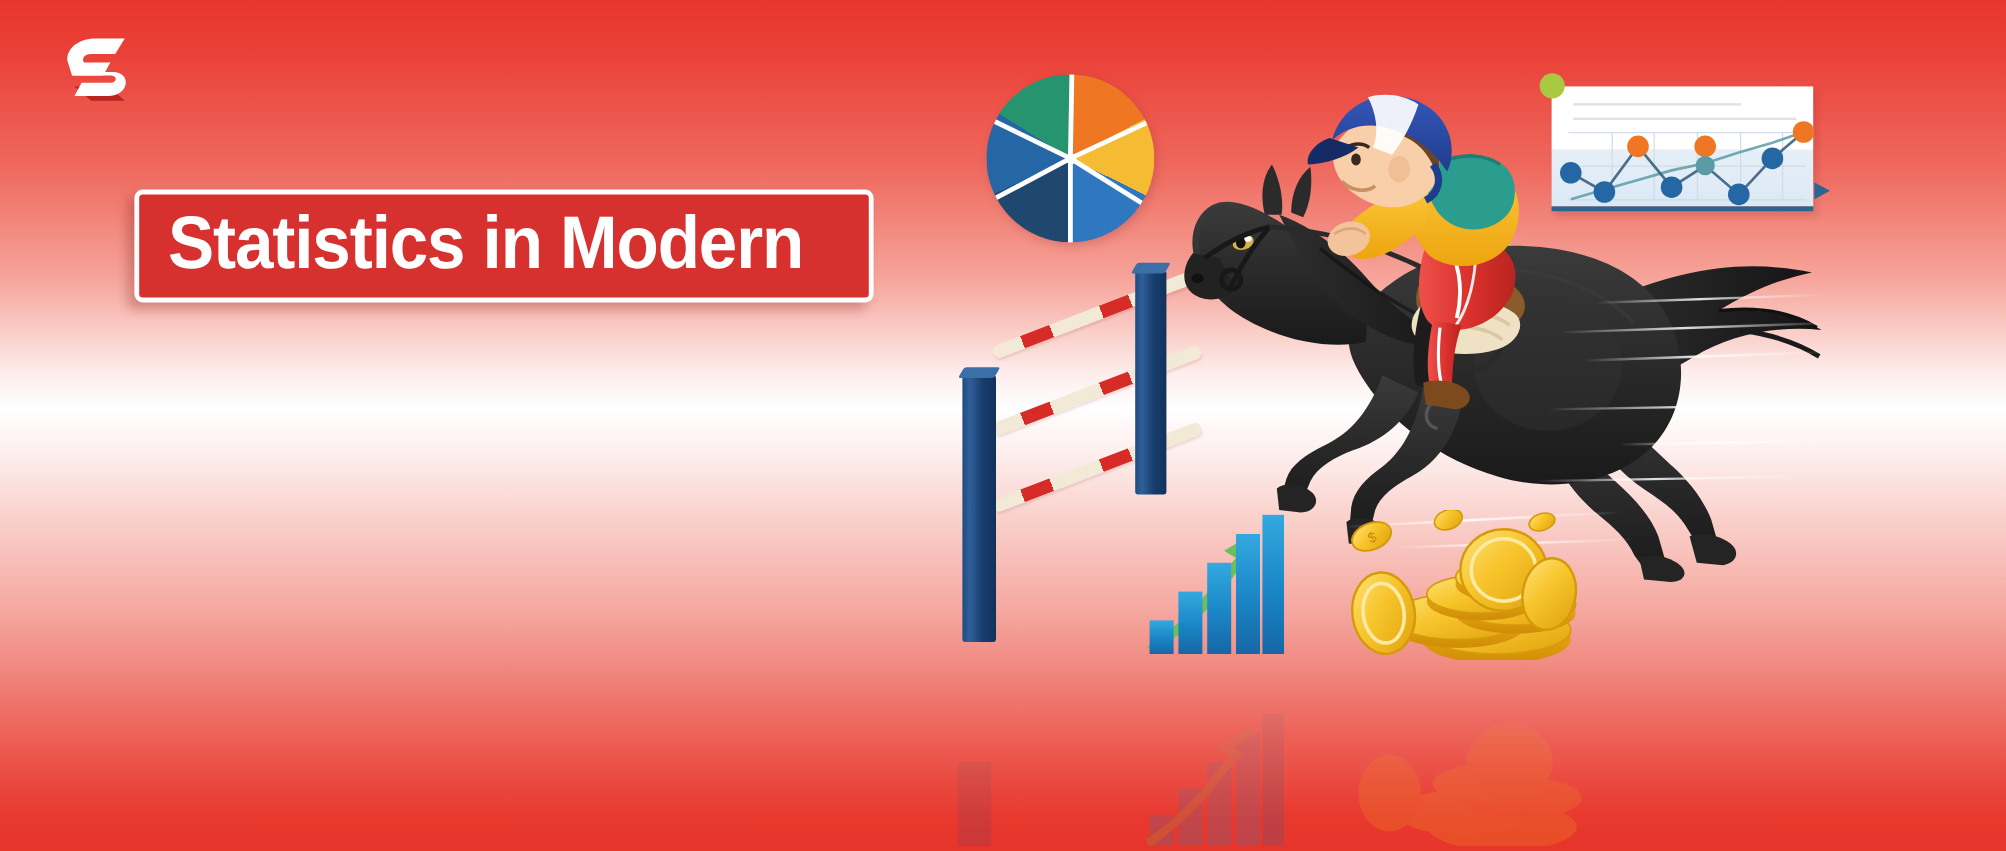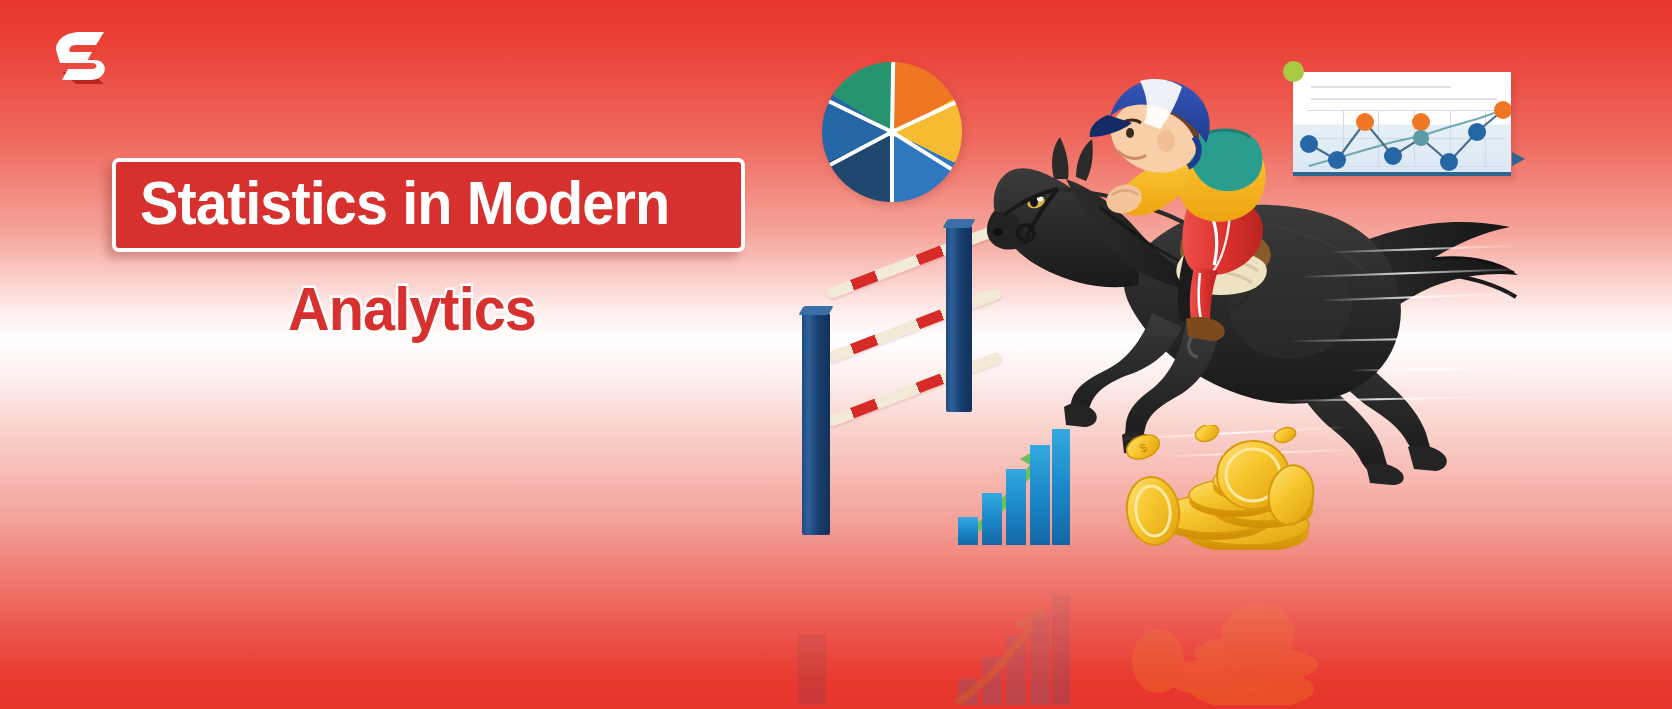--- a/index.html
+++ b/index.html
@@ -39,21 +39,21 @@
   
   #headline{
     position:absolute; left:112px; top:158px;
     width:640px;
   }
   #title-box{
     display:inline-block;
     background:#d6312f;
     border:4px solid #ffffff;
     border-radius:7px;
-    padding:10px 32px 14px 24px;
+    padding:10px 15px 14px 24px;
     box-shadow:-6px 6px 9px rgba(120,20,20,0.28);
     position:relative;
   }
   #title-line1{
     font-size:62px;
     line-height:1.0;
     font-weight:bold;
     color:#ffffff;
     letter-spacing:-1px;
     white-space:nowrap;
@@ -211,23 +211,20 @@
       <path d="M16 46 L44 46 L58 58 L30 58 Z" fill="#b8241f"></path>
       <path d="M10 24 C10 12, 22 6, 34 6 L58 6 L50 19 L30 19 C24 19, 22 23, 24 26 L46 26 L40 37 L14 37 Z" fill="#ffffff"></path>
       <path d="M14 37 L46 37 C52 37, 52 43, 46 43 L22 43 L16 54 L44 54 C62 54, 64 34, 48 34 L20 34 Z" fill="#ffffff"></path>
     </svg>
   </div>
 
   <div id="headline">
     <div id="title-box">
       <span id="title-line1">Statistics in Modern</span>
     </div>
-    <div id="title-line3">
-      <span class="title-red">Analytics</span>
-    </div>
   </div>
 
   <div id="pie-chart">
     <div class="pie-slice" style="background:conic-gradient(from 0deg, #ef7622 0deg 62deg, transparent 62deg);"></div>
     <div class="pie-slice" style="background:conic-gradient(from 0deg, transparent 0deg 62deg, #f5bb33 62deg 116deg, transparent 116deg);"></div>
     <div class="pie-slice" style="background:conic-gradient(from 0deg, transparent 0deg 116deg, #2f78bf 116deg 181deg, transparent 181deg);"></div>
     <div class="pie-slice" style="background:conic-gradient(from 0deg, transparent 0deg 181deg, #20486e 181deg 245deg, transparent 245deg);"></div>
     <div class="pie-slice" style="background:conic-gradient(from 0deg, transparent 0deg 245deg, #2566a5 245deg 302deg, transparent 302deg);"></div>
     <div class="pie-slice" style="background:conic-gradient(from 0deg, transparent 0deg 302deg, #26946f 302deg 360deg);"></div>
 

